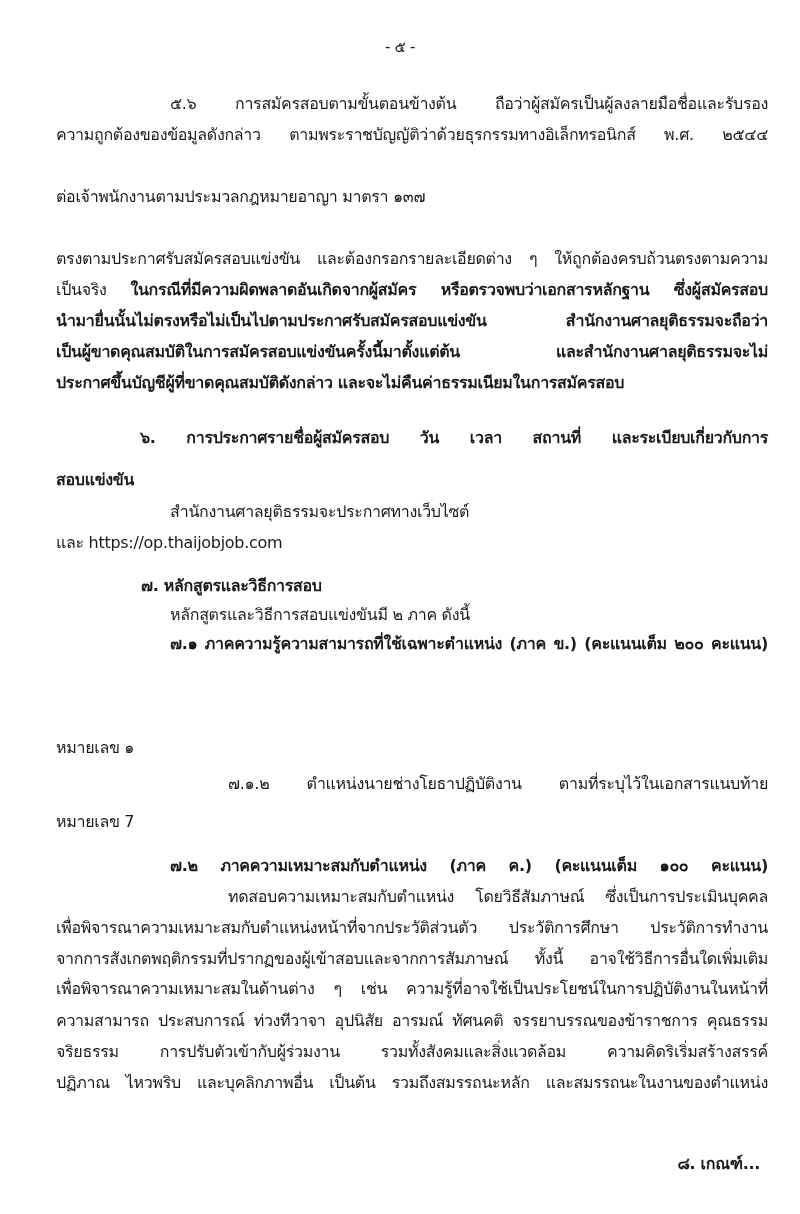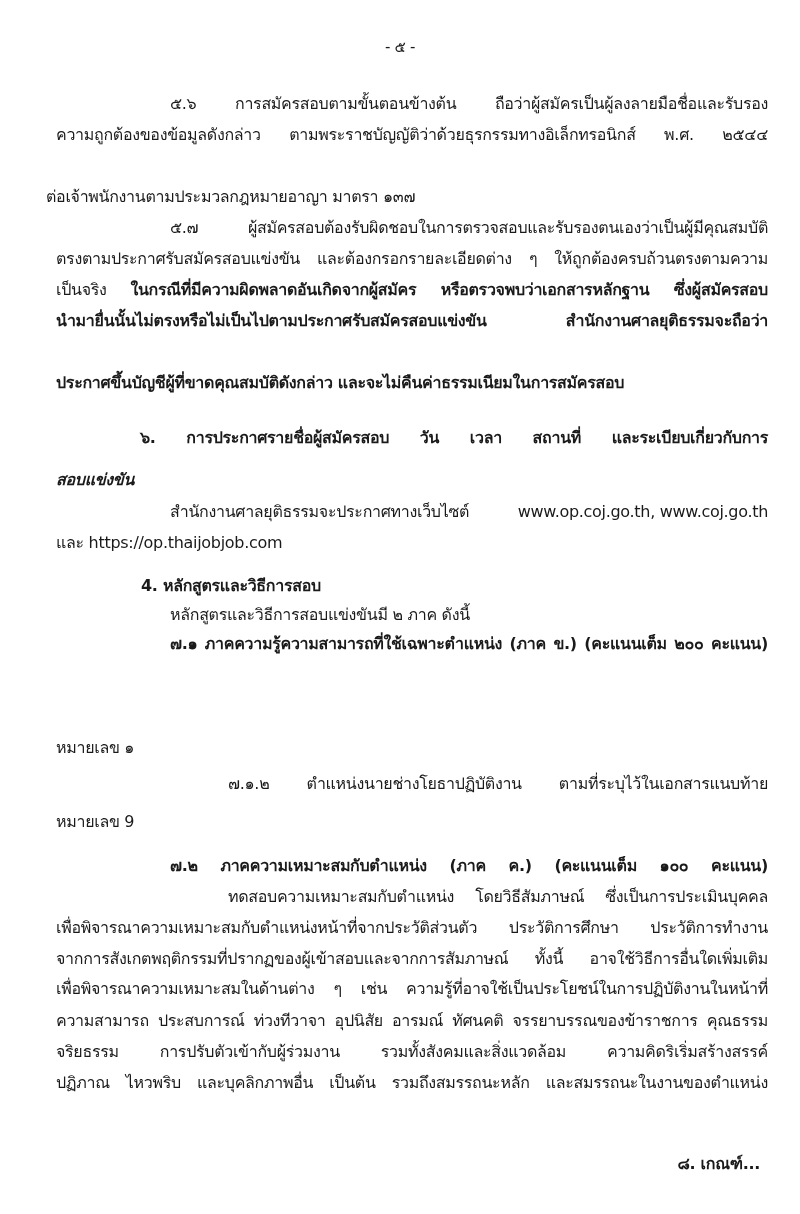--- a/index.html
+++ b/index.html
@@ -20,46 +20,45 @@
 </style>
 </head>
 <body>
 
 <div class="page">
 
   <div class="ln pnum">- ๕ -</div>
 
   <div class="ln" style="left:170px; width:598px; top:94px; text-align:justify; text-align-last:justify;">๕.๖ การสมัครสอบตามขั้นตอนข้างต้น  ถือว่าผู้สมัครเป็นผู้ลงลายมือชื่อและรับรอง</div>
   <div class="ln j" style="top:125px;">ความถูกต้องของข้อมูลดังกล่าว ตามพระราชบัญญัติว่าด้วยธุรกรรมทางอิเล็กทรอนิกส์ พ.ศ. ๒๕๔๔</div>
-  <div class="ln" style="left:46px; top:187px;">ต่อเจ้าพนักงานตามประมวลกฎหมายอาญา มาตรา ๑๓๗</div>
+  <div class="ln" style="left:56px; top:187px;">ต่อเจ้าพนักงานตามประมวลกฎหมายอาญา มาตรา ๑๓๗</div>
 
-  <div class="ln" style="left:170px; width:598px; top:218px; text-align:justify; text-align-last:justify;">๕.๗ ผู้สมัครสอบต้องรับผิดชอบในการตรวจสอบและรับรองตนเองว่าเป็นผู้มีคุณสมบัติ</div>
   <div class="ln j" style="top:249px;">ตรงตามประกาศรับสมัครสอบแข่งขัน และต้องกรอกรายละเอียดต่าง ๆ ให้ถูกต้องครบถ้วนตรงตามความ</div>
   <div class="ln j" style="top:280px;">
     <span>เป็นจริง</span>
     <span class="b">ในกรณีที่มีความผิดพลาดอันเกิดจากผู้สมัคร หรือตรวจพบว่าเอกสารหลักฐาน ซึ่งผู้สมัครสอบ</span>
   </div>
   <div class="ln j b" style="top:311px;">นำมายื่นนั้นไม่ตรงหรือไม่เป็นไปตามประกาศรับสมัครสอบแข่งขัน สำนักงานศาลยุติธรรมจะถือว่า</div>
+  <div class="ln j b" style="top:342px;">เป็นผู้ขาดคุณสมบัติในการสมัครสอบแข่งขันครั้งนี้มาตั้งแต่ต้น และสำนักงานศาลยุติธรรมจะไม่</div>
   <div class="ln b" style="left:56px; top:373px;">ประกาศขึ้นบัญชีผู้ที่ขาดคุณสมบัติดังกล่าว และจะไม่คืนค่าธรรมเนียมในการสมัครสอบ</div>
 
   <div class="ln b" style="left:140px; width:628px; top:428px; text-align:justify; text-align-last:justify;">๖. การประกาศรายชื่อผู้สมัครสอบ วัน เวลา สถานที่ และระเบียบเกี่ยวกับการ</div>
-  <div class="ln b" style="left:56px; top:470px;font-style:italic;">สอบแข่งขัน</div>
+  <div class="ln b" style="left:56px; top:470px;">สอบแข่งขัน</div>
   <div class="ln" style="left:170px; top:502px;">สำนักงานศาลยุติธรรมจะประกาศทางเว็บไซต์</div>
-  <div class="ln" style="right:32px; top:502px;">www.op.coj.go.th, www.coj.go.th</div>
   <div class="ln" style="left:56px; top:533px;">
     <span>และ</span>
     <span>https://op.thaijobjob.com</span>
   </div>
 
-  <div class="ln b" style="left:141px; top:576px;">4. หลักสูตรและวิธีการสอบ</div>
+  <div class="ln b" style="left:141px; top:576px;">๗. หลักสูตรและวิธีการสอบ</div>
   <div class="ln" style="left:170px; top:605px;">หลักสูตรและวิธีการสอบแข่งขันมี ๒ ภาค ดังนี้</div>
   <div class="ln b" style="left:170px; width:598px; top:634px; text-align:justify; text-align-last:justify;">๗.๑ ภาคความรู้ความสามารถที่ใช้เฉพาะตำแหน่ง (ภาค ข.) (คะแนนเต็ม ๒๐๐ คะแนน)</div>
   <div class="ln" style="left:56px; top:738px;">หมายเลข ๑</div>
   <div class="ln" style="left:228px; width:540px; top:774px; text-align:justify; text-align-last:justify;">๗.๑.๒ ตำแหน่งนายช่างโยธาปฏิบัติงาน ตามที่ระบุไว้ในเอกสารแนบท้าย</div>
-  <div class="ln" style="left:56px; top:812px;">หมายเลข 9</div>
+  <div class="ln" style="left:56px; top:812px;">หมายเลข 7</div>
 
   <div class="ln b" style="left:170px; width:598px; top:856px; text-align:justify; text-align-last:justify;">๗.๒ ภาคความเหมาะสมกับตำแหน่ง (ภาค ค.) (คะแนนเต็ม ๑๐๐ คะแนน)</div>
   <div class="ln" style="left:228px; width:540px; top:887px; text-align:justify; text-align-last:justify;">ทดสอบความเหมาะสมกับตำแหน่ง โดยวิธีสัมภาษณ์ ซึ่งเป็นการประเมินบุคคล</div>
   <div class="ln j" style="top:918px;">เพื่อพิจารณาความเหมาะสมกับตำแหน่งหน้าที่จากประวัติส่วนตัว ประวัติการศึกษา ประวัติการทำงาน</div>
   <div class="ln j" style="top:949px;">จากการสังเกตพฤติกรรมที่ปรากฏของผู้เข้าสอบและจากการสัมภาษณ์ ทั้งนี้ อาจใช้วิธีการอื่นใดเพิ่มเติม</div>
   <div class="ln j" style="top:980px;font-family:Liberation Mono, monospace;">เพื่อพิจารณาความเหมาะสมในด้านต่าง ๆ เช่น ความรู้ที่อาจใช้เป็นประโยชน์ในการปฏิบัติงานในหน้าที่</div>
   <div class="ln j" style="top:1011px;">ความสามารถ ประสบการณ์ ท่วงทีวาจา อุปนิสัย อารมณ์ ทัศนคติ จรรยาบรรณของข้าราชการ คุณธรรม</div>
   <div class="ln j" style="top:1073px;">ปฏิภาณ ไหวพริบ และบุคลิกภาพอื่น เป็นต้น รวมถึงสมรรถนะหลัก และสมรรถนะในงานของตำแหน่ง</div>
   <div class="ln j" style="top:1042px;">จริยธรรม การปรับตัวเข้ากับผู้ร่วมงาน รวมทั้งสังคมและสิ่งแวดล้อม ความคิดริเริ่มสร้างสรรค์</div>
 

